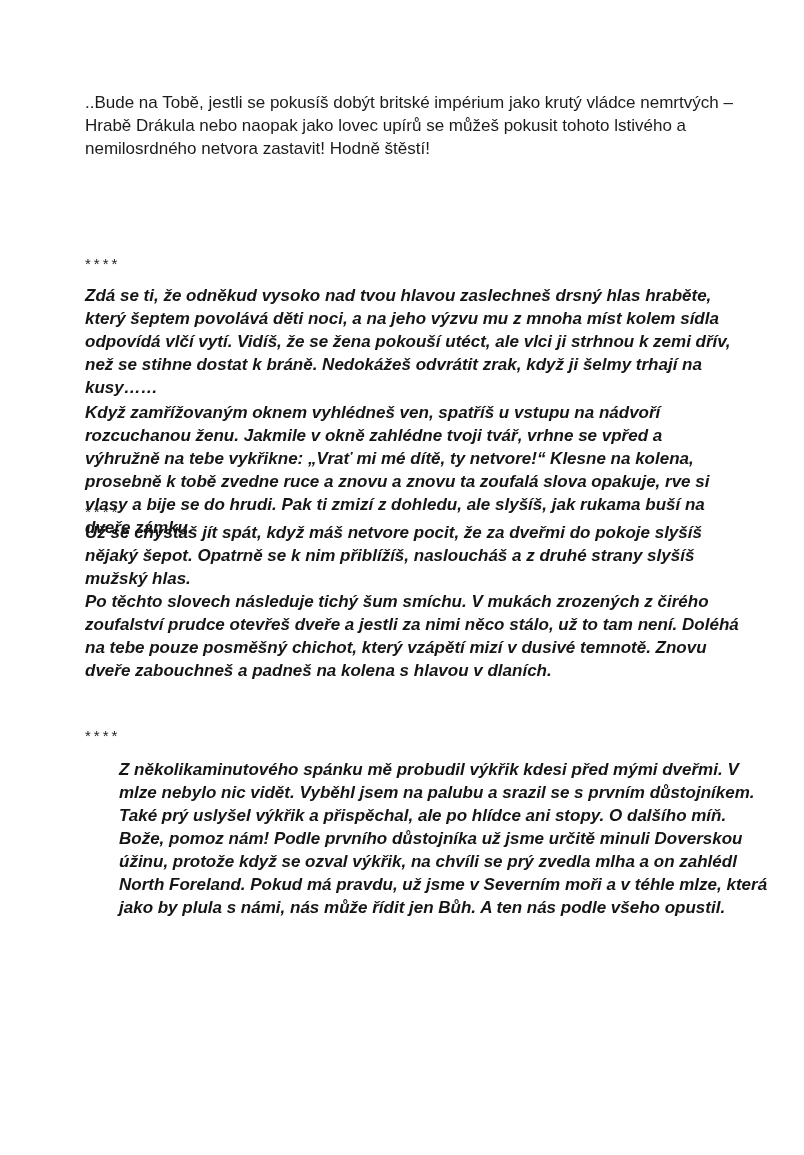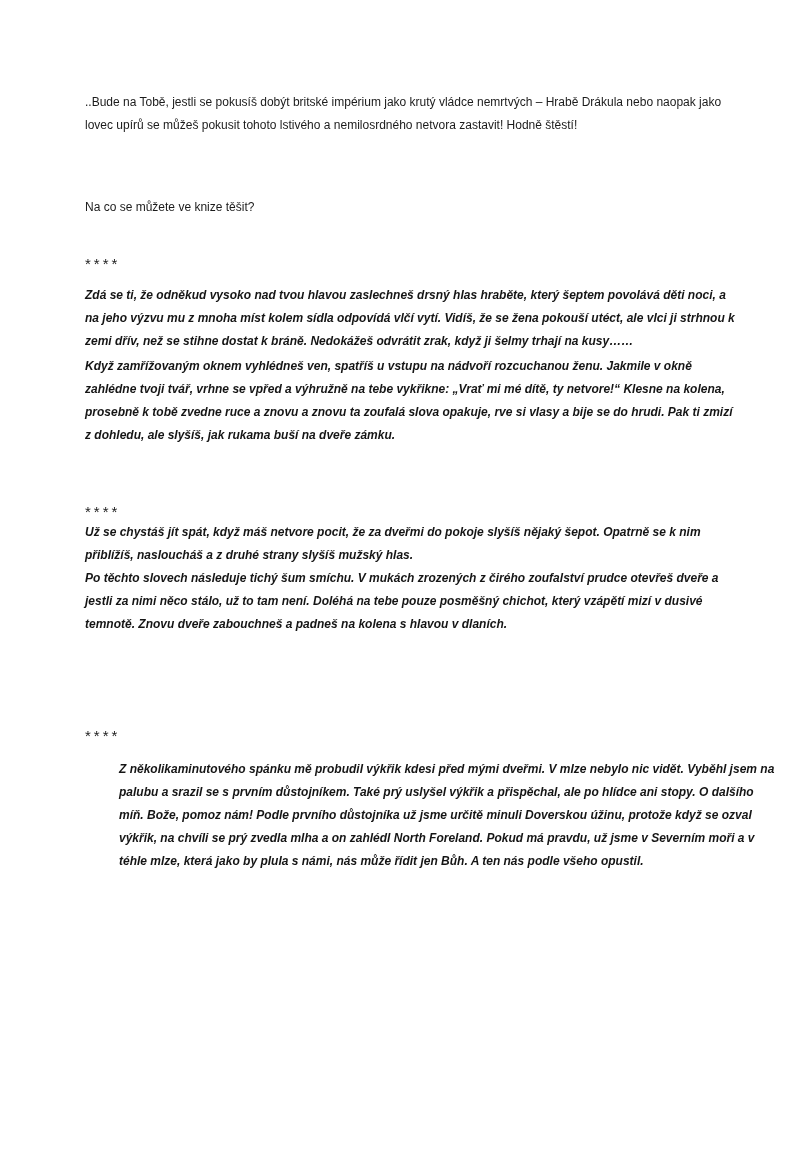--- a/index.html
+++ b/index.html
@@ -13,21 +13,21 @@
     height: 1155px;
     background: #ffffff;
     overflow: hidden;
     font-family: "Liberation Sans", sans-serif;
     color: #1b1b1b;
   }
   .tblock {
     position: absolute;
     left: 85px;
     width: 656px;
-    font-size: 12px;
+    font-size: 17px;
     line-height: 23px;
     color: #1b1b1b;
   }
   .tblock p {
     margin: 0;
     white-space: pre-line;
   }
   .regular p {
     font-weight: 400;
     font-style: normal;
@@ -53,23 +53,20 @@
 </style>
 </head>
 <body>
 
 <div class="page">
 
   <div class="tblock regular" style="top: 91px;">
     <p>..Bude na Tobě, jestli se pokusíš dobýt britské impérium jako krutý vládce nemrtvých – Hrabě Drákula nebo naopak jako lovec upírů se můžeš pokusit tohoto lstivého a nemilosrdného netvora zastavit! Hodně štěstí!</p>
   </div>
 
-  <div class="tblock regular" style="top: 196px;">
-    <p>Na co se můžete ve knize těšit?</p>
-  </div>
 
   <div class="sep" style="top: 252px;">****</div>
 
   <div class="tblock story spaced" style="top: 284px;">
     <p>Zdá se ti, že odněkud vysoko nad tvou hlavou zaslechneš drsný hlas hraběte, který šeptem povolává děti noci, a na jeho výzvu mu z mnoha míst kolem sídla odpovídá vlčí vytí. Vidíš, že se žena pokouší utéct, ale vlci ji strhnou k zemi dřív, než se stihne dostat k bráně. Nedokážeš odvrátit zrak, když ji šelmy trhají na kusy……</p>
     <p>Když zamřížovaným oknem vyhlédneš ven, spatříš u vstupu na nádvoří rozcuchanou ženu. Jakmile v okně zahlédne tvoji tvář, vrhne se vpřed a výhružně na tebe vykřikne: „Vrať mi mé dítě, ty netvore!“ Klesne na kolena, prosebně k tobě zvedne ruce a znovu a znovu ta zoufalá slova opakuje, rve si vlasy a bije se do hrudi. Pak ti zmizí z dohledu, ale slyšíš, jak rukama buší na dveře zámku.</p>
   </div>
 
   <div class="sep" style="top: 500px;">****</div>
 

